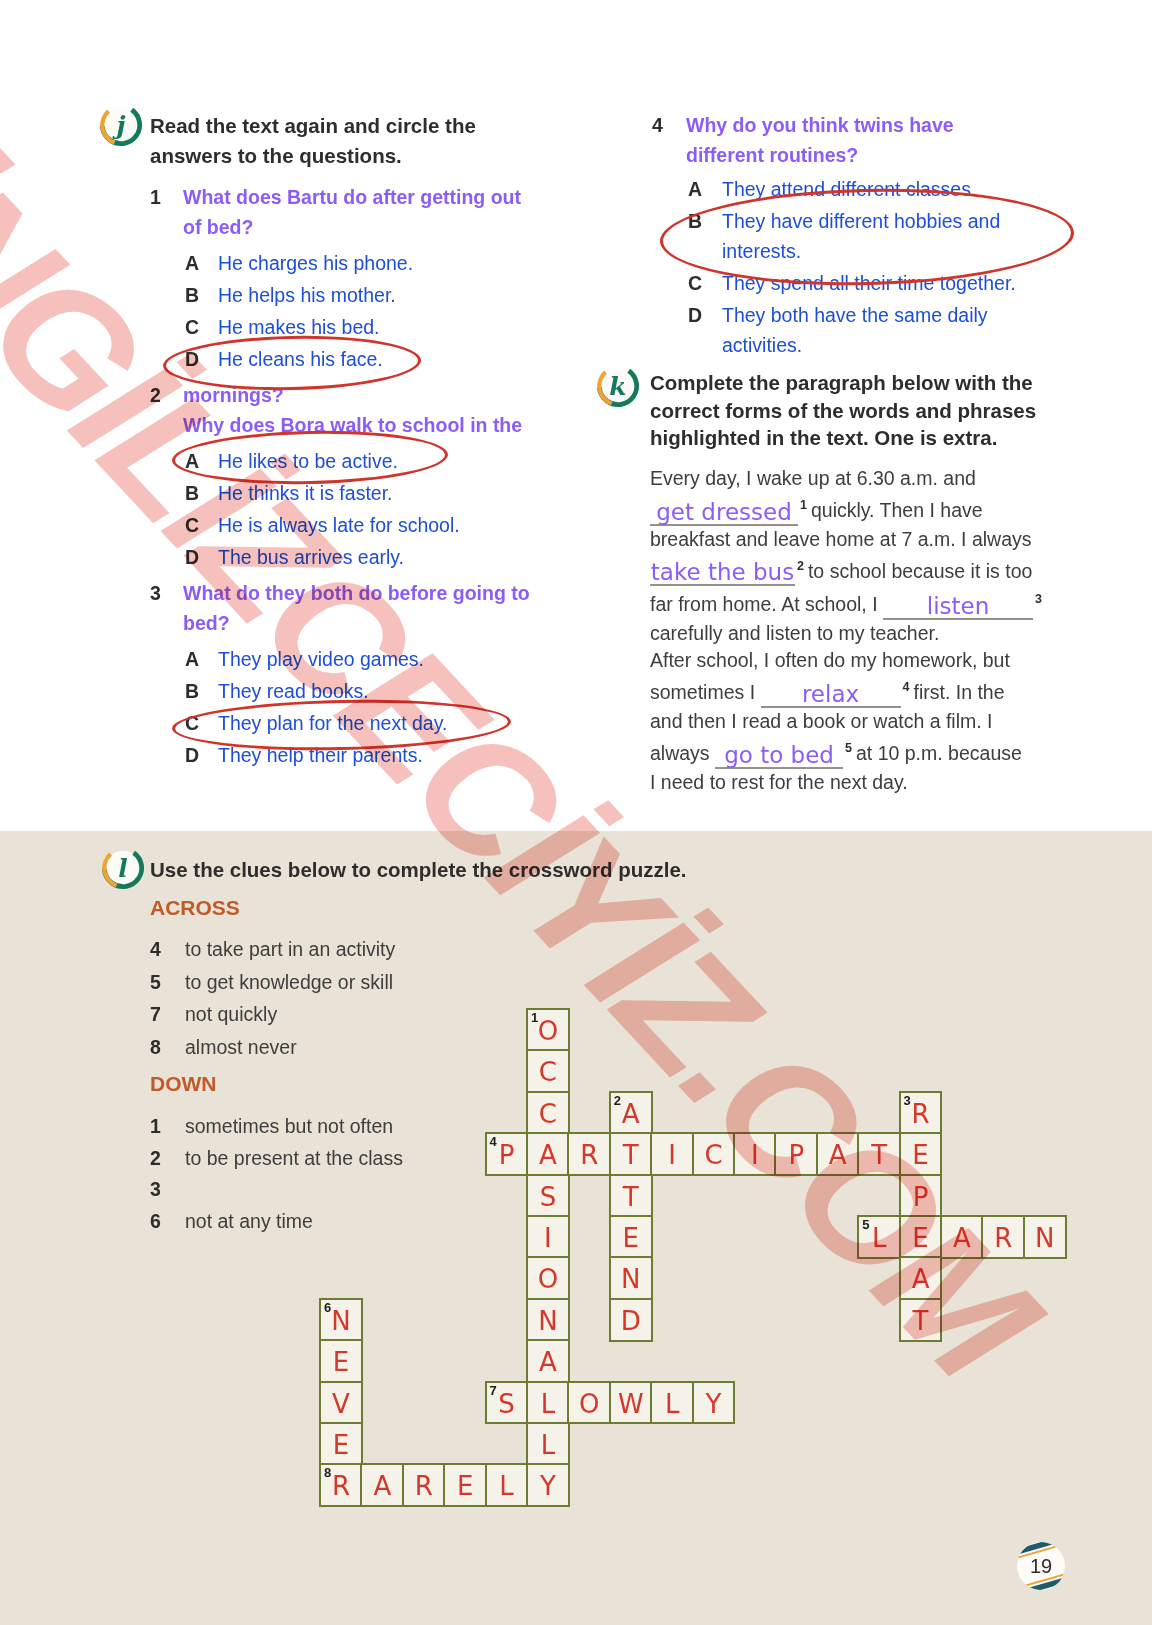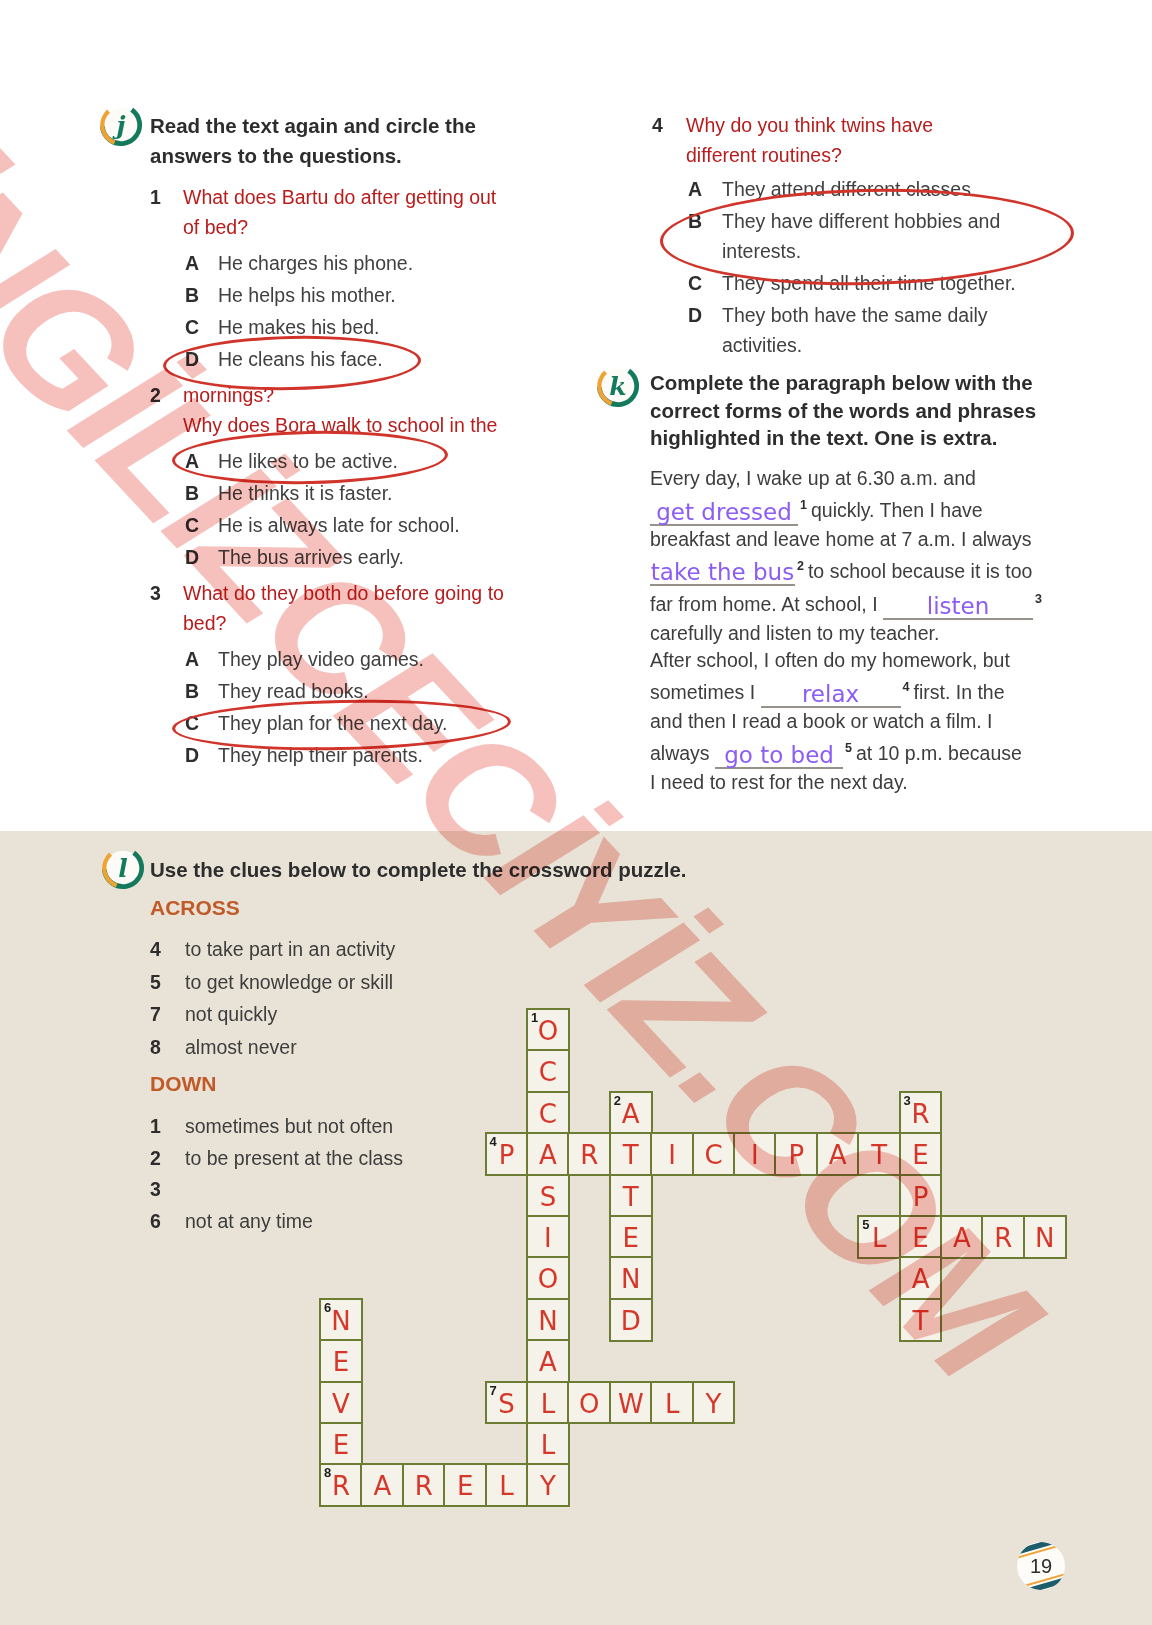--- a/index.html
+++ b/index.html
@@ -16,25 +16,25 @@
   .ex-icon text{font-family:"DejaVu Serif",serif;font-style:italic;font-weight:bold;fill:#137a5c;}
 
   
   .ex-head{font-size:20.5px;font-weight:bold;color:#2d2d2d;line-height:30px;}
   .ex-head.tight{line-height:27.5px;}
 
   
   .qblock{width:440px;font-size:19.5px;}
   .qline{display:flex;line-height:30px;}
   .qnum{width:33px;flex:none;font-weight:bold;color:#2d2d2d;}
-  .qtext{font-weight:normal;color:#b91c1c;white-space:nowrap;}
+  .qtext{font-weight:bold;color:#8b5cf6;white-space:nowrap;}
   .opts{margin-top:5px;padding-left:35px;}
   .opt{display:flex;line-height:30px;padding:1px 0;}
   .optletter{width:33px;flex:none;font-weight:bold;color:#2d2d2d;}
-  .opttext{color:#404040;}
+  .opttext{color:#1d4ed8;}
   #q4 .qnum{width:34px;}
   #q4 .opts{padding-left:36px;margin-top:3px;}
   #q4 .optletter{width:34px;}
   #q4 .opttext{width:335px;}
 
   
   .circle-annot{border:3.5px solid #d0342a;border-radius:50%;transform:rotate(-1.2deg);}
 
   
   #paragraph{left:650px;top:465px;width:440px;font-size:19.5px;}

